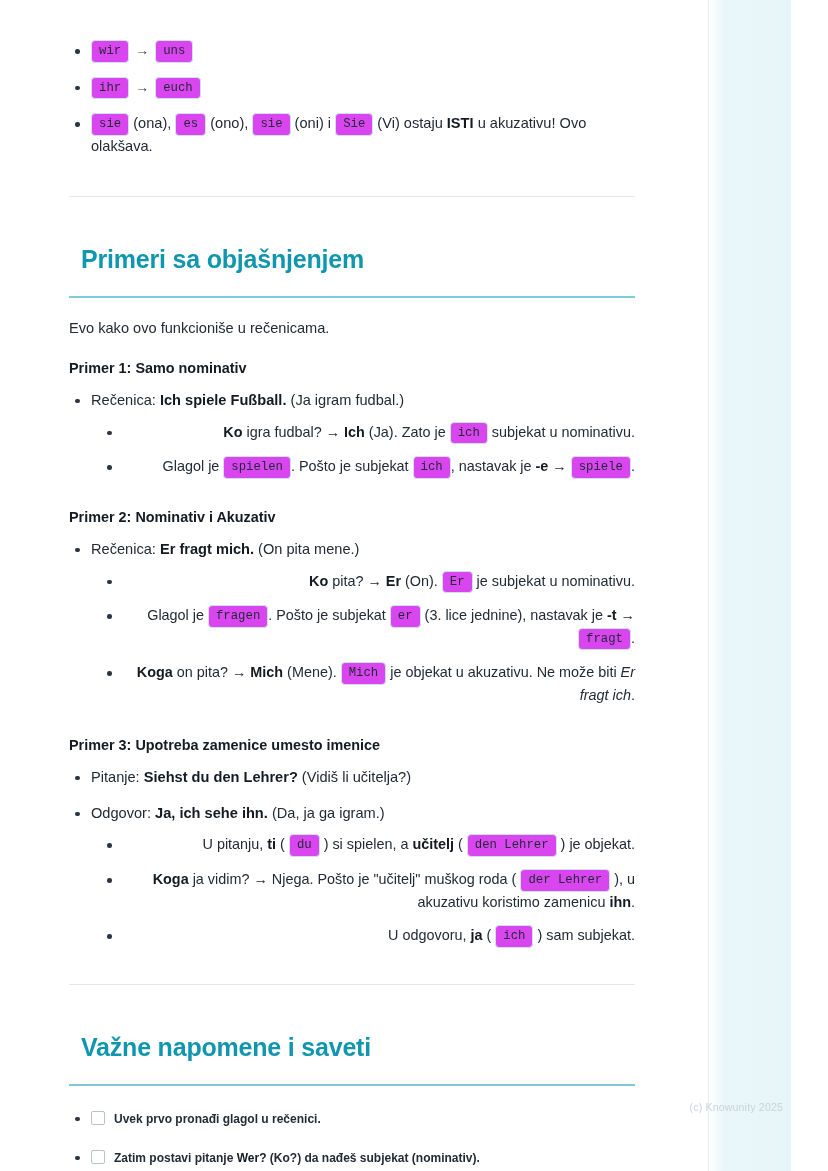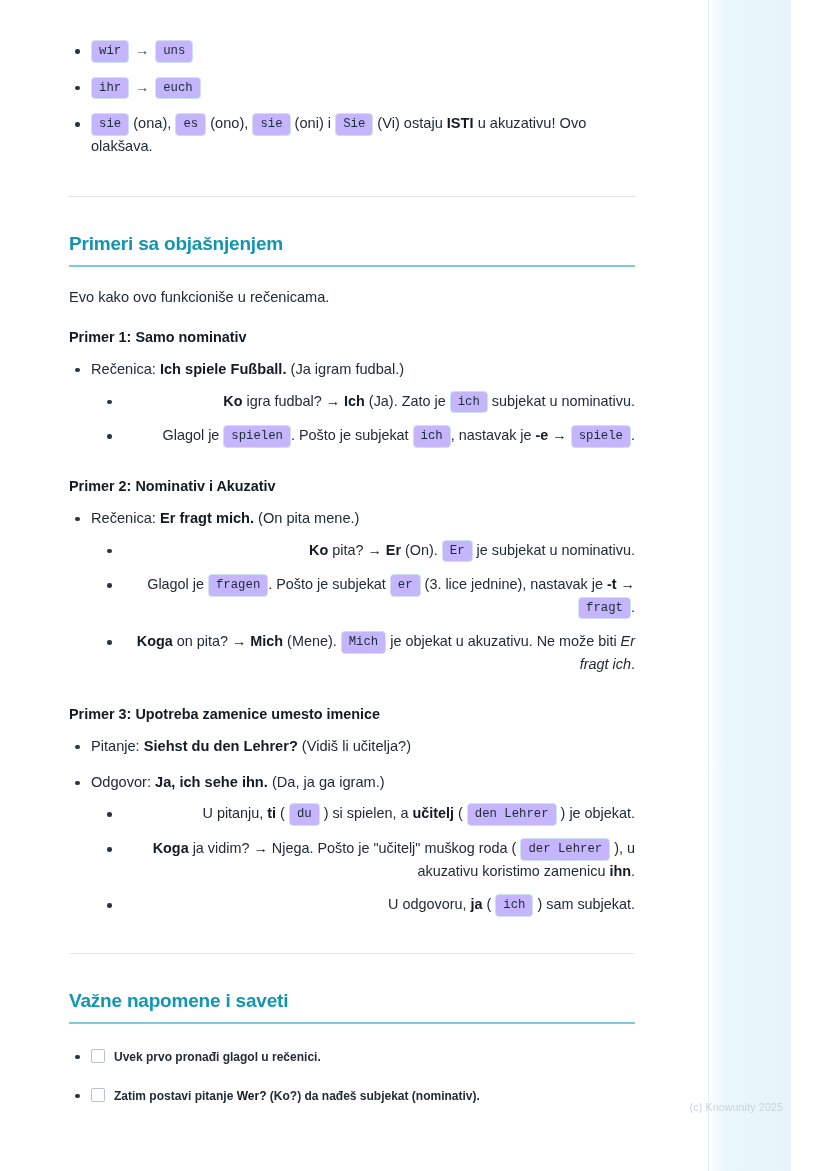--- a/index.html
+++ b/index.html
@@ -95,21 +95,21 @@
     top: 9px;
     width: 4.5px;
     height: 4.5px;
     background: #2b3440;
     border-radius: 50%;
   }
 
   code, .code {
     font-family: "Liberation Mono", monospace;
     font-size: 12.3px;
-    background: #c4b5fd;
+    background: #d946ef;
     border: 1px solid #cfe2ec;
     border-radius: 4px;
     padding: 2px 7px;
     color: #1d2a33;
     white-space: nowrap;
     display: inline-block;
     line-height: 1.35;
     vertical-align: middle;
   }
   .arrow {
@@ -120,23 +120,23 @@
   b, strong { font-weight: bold; color: #141b22; }
   em { font-style: italic; }
 
   hr.sep {
     border: none;
     border-top: 1px solid #e2e6ea;
     margin: 0;
   }
 
   h2.section {
-    font-size: 19px;
+    font-size: 25px;
     color: #1196b0;
-    margin: 0;
+    margin: 12px;
     padding: 0 0 10px 0;
     font-weight: bold;
     letter-spacing: -.2px;
   }
   .section-wrap {
     border-bottom: 2px solid #7ec9da;
     margin-bottom: 22px;
   }
   p.intro {
     font-size: 14.6px;

